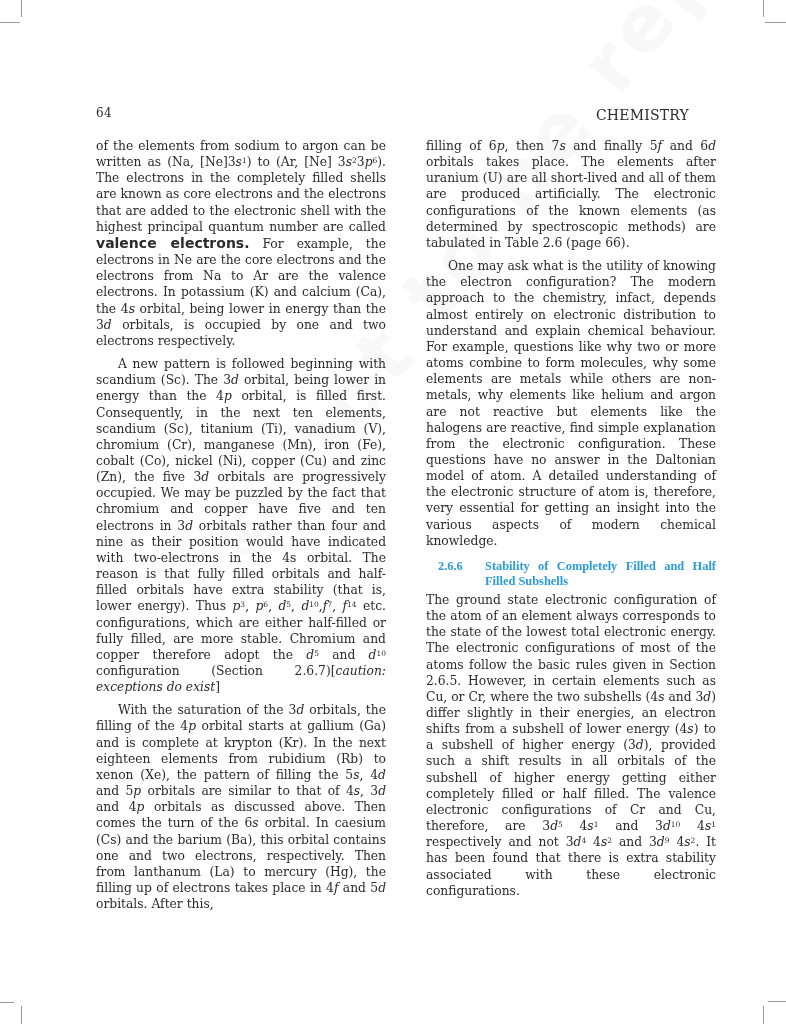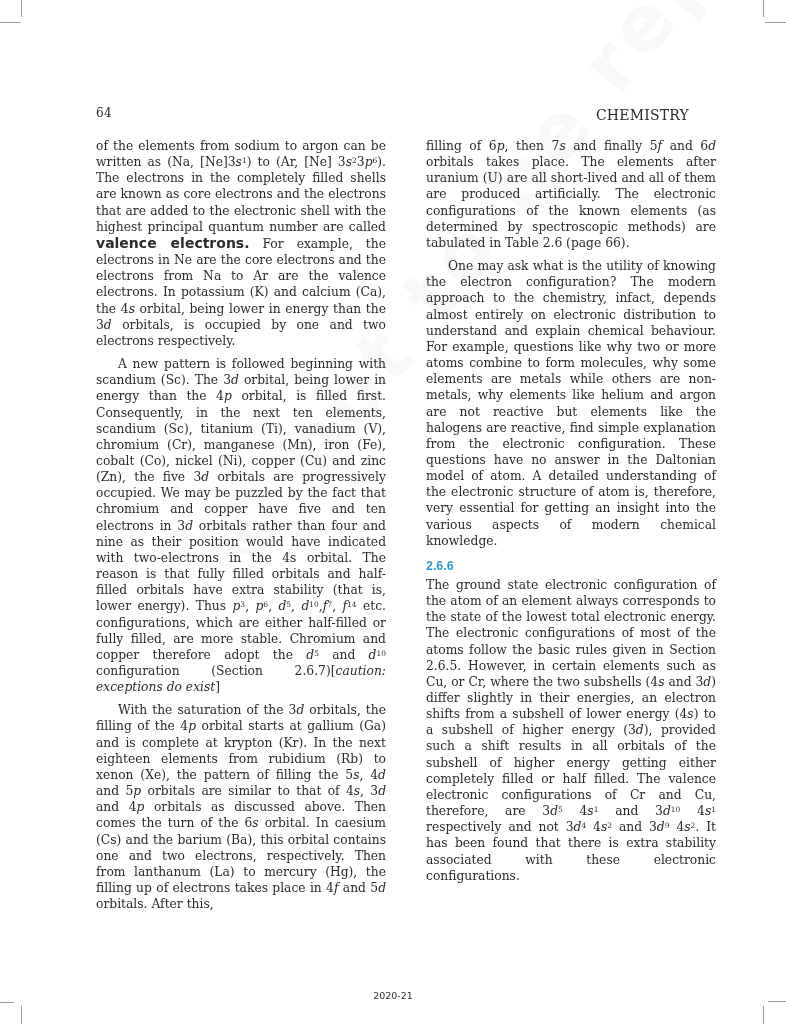--- a/index.html
+++ b/index.html
@@ -18,21 +18,21 @@
   .col-left { left: 96px; }
   .col-right { left: 426px; width: 290px; }
 
   .col p { margin: 0; }
   .col p.indent { text-indent: 22px; margin-top: 7px; }
   .col p.cont { margin-top: 0; }
   sup { font-size: 7.5px; line-height: 0; vertical-align: 0.45em; }
   i { font-style: italic; }
   b.term { font-family: "DejaVu Sans", "Liberation Sans", sans-serif; font-weight: bold; font-size: 14px; }
 
-  .section-heading { margin: 10px 0 3px 0; display: flex; font-family: Liberation Sans, sans-serif;
+  .section-heading { margin: 10px 0 3px 12px; display: flex; font-family: Liberation Serif, serif;
          font-weight: bold; font-size: 12.4px; line-height: 15px; color: #2b9bd8; text-align: left; }
   .section-heading .num { flex: 0 0 47px; }
   .section-heading .title { flex: 1; text-align: justify; text-align-last: left; }
 
   .footer-year { position: absolute; left: 0; width: 786px; top: 990px; text-align: center;
          font-family: "DejaVu Sans", "Liberation Sans", sans-serif; font-size: 9.5px; color: #333; }
 
   .watermark { position: absolute; left: 150px; top: 280px; width: 560px; height: 600px; pointer-events: none; }
   .watermark span { position: absolute; left: 40px; top: 250px; transform: rotate(-52deg); transform-origin: left top;
          font-family: "DejaVu Sans", "Liberation Sans", sans-serif; font-size: 78px; font-weight: bold;
@@ -67,19 +67,19 @@
     <p class="indent"><span>With the saturation of the 3</span><i>d</i><span> orbitals, the filling of the 4</span><i>p</i><span> orbital starts at gallium (Ga) and is complete at krypton (Kr). In the next eighteen elements from rubidium (Rb) to xenon (Xe), the pattern of filling the 5</span><i>s</i><span>, 4</span><i>d</i><span> and 5</span><i>p</i><span> orbitals are similar to that of 4</span><i>s</i><span>, 3</span><i>d</i><span> and 4</span><i>p</i><span> orbitals as discussed above. Then comes the turn of the 6</span><i>s</i><span> orbital. In caesium (Cs) and the barium (Ba), this orbital contains one and two electrons, respectively. Then from lanthanum (La) to mercury (Hg), the filling up of electrons takes place in 4</span><i>f</i><span> and 5</span><i>d</i><span> orbitals. After this,</span></p>
   </div>
 
   <div class="col col-right">
     <p class="cont"><span>filling of 6</span><i>p</i><span>, then 7</span><i>s</i><span> and finally 5</span><i>f</i><span> and 6</span><i>d</i><span> orbitals takes place. The elements after uranium (U) are all short-lived and all of them are produced artificially. The electronic configurations of the known elements (as determined by spectroscopic methods) are tabulated in Table 2.6 (page 66).</span></p>
 
     <p class="indent">One may ask what is the utility of knowing the electron configuration? The modern approach to the chemistry, infact, depends almost entirely on electronic distribution to understand and explain chemical behaviour. For example, questions like why two or more atoms combine to form molecules, why some elements are metals while others are non-metals, why elements like helium and argon are not reactive but elements like the halogens are reactive, find simple explanation from the electronic configuration. These questions have no answer in the Daltonian model of atom. A detailed understanding of the electronic structure of atom is, therefore, very essential for getting an insight into the various aspects of modern chemical knowledge.</p>
 
     <div class="section-heading" style="color: rgb(43, 155, 216);">
       <span class="num">2.6.6</span>
+      <span class="title">Stability of Completely Filled and Half Filled Subshells</span>
     </div>
 
     <p class="cont"><span>The ground state electronic configuration of the atom of an element always corresponds to the state of the lowest total electronic energy. The electronic configurations of most of the atoms follow the basic rules given in Section 2.6.5. However, in certain elements such as Cu, or Cr, where the two subshells (4</span><i>s</i><span> and 3</span><i>d</i><span>) differ slightly in their energies, an electron shifts from a subshell of lower energy (4</span><i>s</i><span>) to a subshell of higher energy (3</span><i>d</i><span>), provided such a shift results in all orbitals of the subshell of higher energy getting either completely filled or half filled. The valence electronic configurations of Cr and Cu, therefore, are 3</span><i>d</i><sup>5</sup><span> 4</span><i>s</i><sup>1</sup><span> and 3</span><i>d</i><sup>10</sup><span> 4</span><i>s</i><sup>1</sup><span> respectively and not 3</span><i>d</i><sup>4</sup><span> 4</span><i>s</i><sup>2</sup><span> and 3</span><i>d</i><sup>9</sup><span> 4</span><i>s</i><sup>2</sup><span>. It has been found that there is extra stability associated with these electronic configurations.</span></p>
   </div>
 
-  <div class="footer-year">2020-21</div>
 </div>
 
 </body></html>

